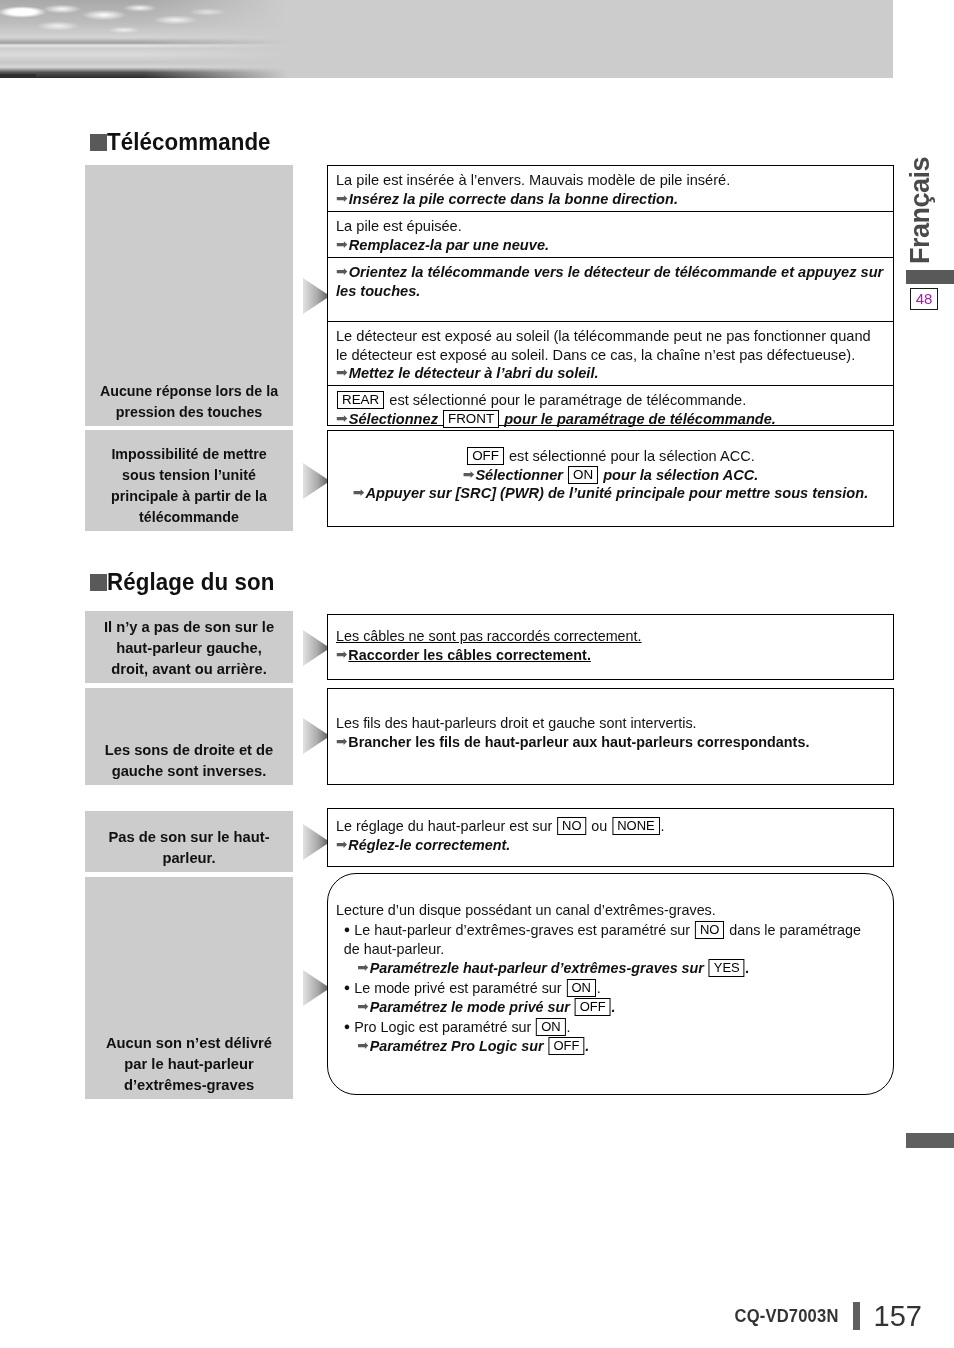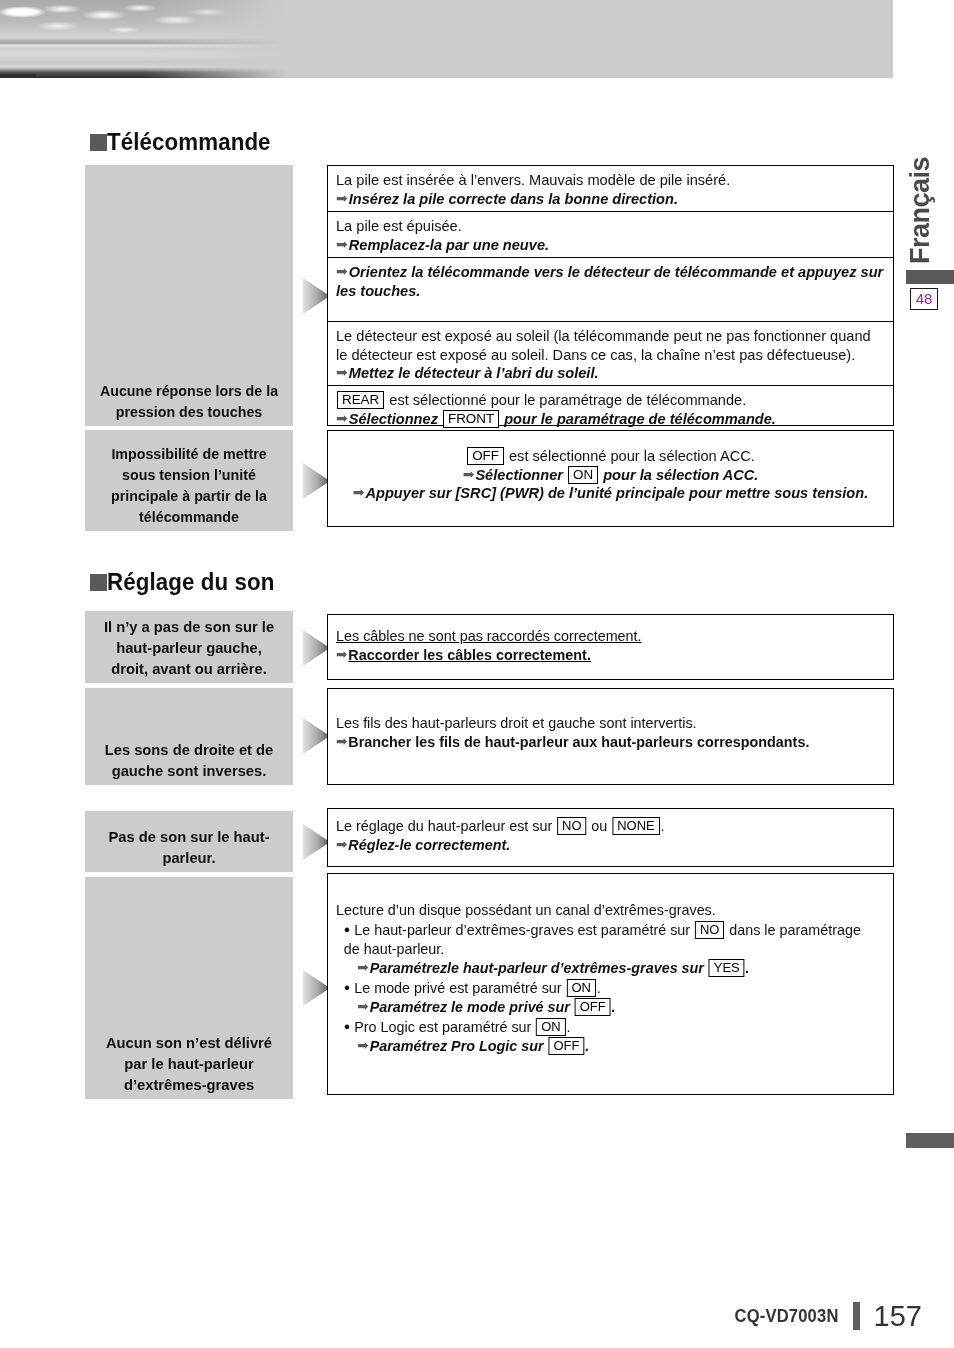--- a/index.html
+++ b/index.html
@@ -349,21 +349,21 @@
         <defs>
             <linearGradient id="g6" x1="0" y1="0" x2="1" y2="0">
           <stop offset="0%" stop-color="#e2e2e2"></stop>
               <stop offset="55%" stop-color="#a8a8a8"></stop>
               <stop offset="100%" stop-color="#555555"></stop>
         </linearGradient>
           </defs>
         <path d="M0 0 L27 18 L0 36 Z" fill="url(#g6)"></path>
       </svg>
     </div>
-    <div class="tcell-body" style="top:-4px; height:222px;">
+    <div class="tcell-body" style="top:-4px; height:222px;border-radius:29px;">
       <div class="bline" style="height:219px; padding-top:27px;">
 
         <p class="p narrow">Lecture d’un disque possédant un canal d’extrêmes-graves.</p>
 
         <p class="p narrow" style="padding-left:8px;">
           <span class="bdot">●</span>
           <span>Le haut-parleur d’extrêmes-graves est paramétré sur</span>
           <span class="tok">NO</span>
           <span>dans le paramétrage de haut-parleur.</span>
         </p>

